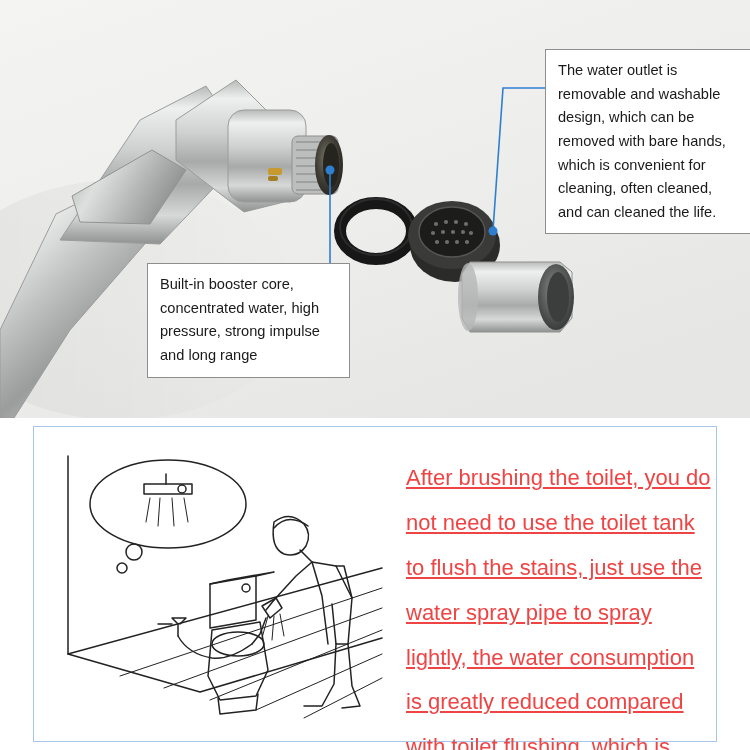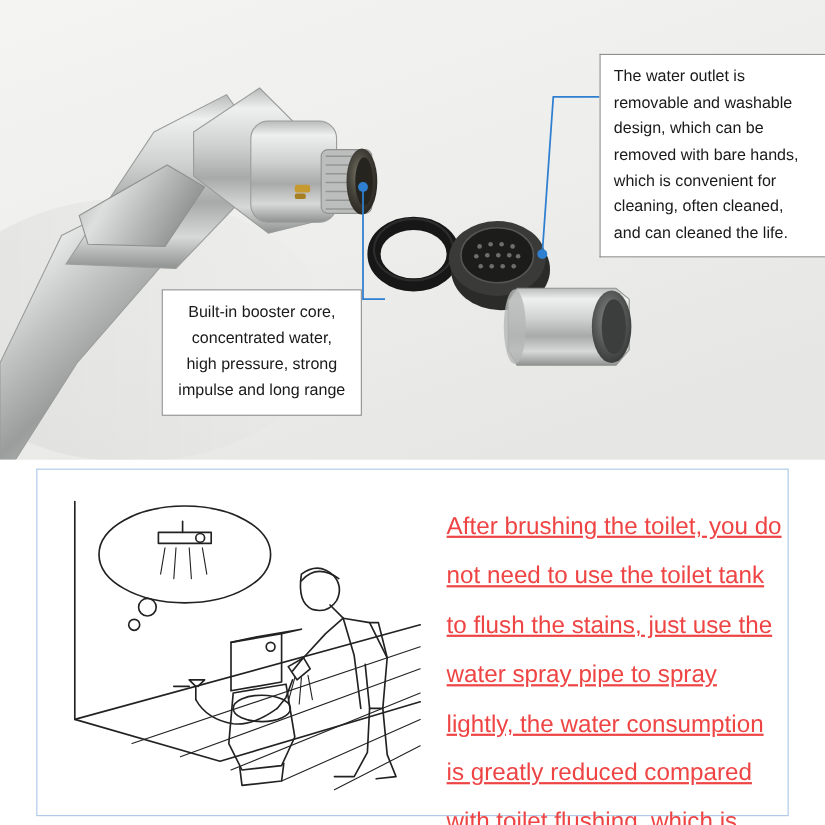--- a/index.html
+++ b/index.html
@@ -38,23 +38,22 @@
     box-sizing: border-box;
   }
   #callout-outlet {
     left: 545px; top: 49px;
     width: 205px;
     font-size: 14.6px;
     border-right: none;
   }
   #callout-booster {
     left: 147px; top: 263px;
-    width: 182px;
+    width: 203px;
     font-size: 14.6px;
-    text-align: center;
   }
 
   
   #bottom-panel {
     position: absolute;
     left: 0; top: 418px;
     width: 750px; height: 332px;
     background: #ffffff;
   }
   #bottom-frame {

